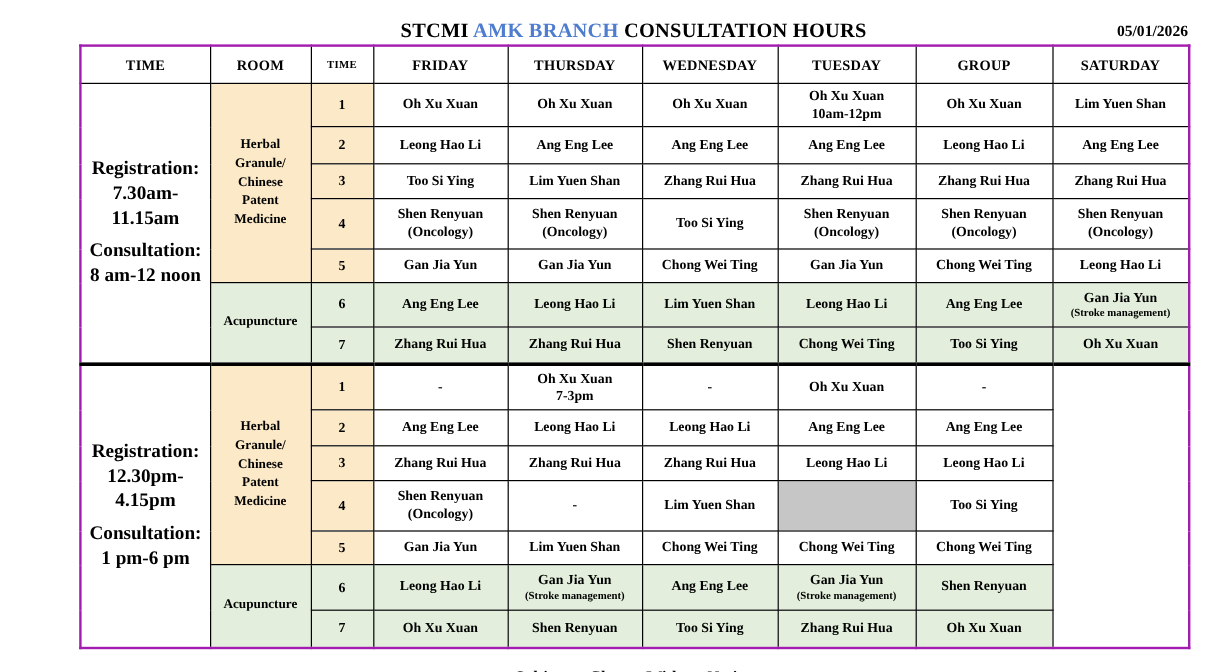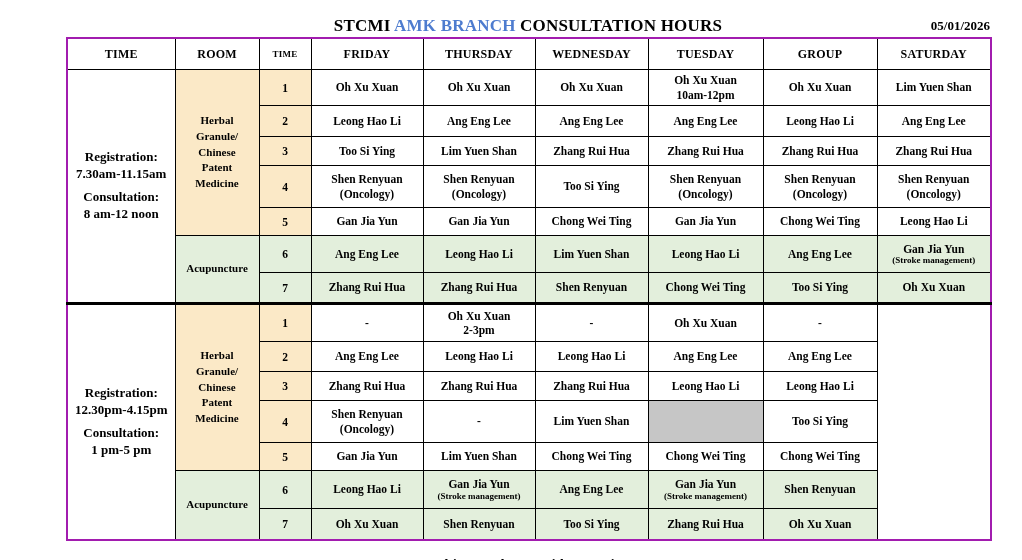--- a/index.html
+++ b/index.html
@@ -14,21 +14,21 @@
   .title{text-align:center;font-size:17px;line-height:22px;white-space:pre;letter-spacing:0.2px;}
   .title .branch{color:#4E7CCF;}
   .date{position:absolute;right:0;top:0;font-size:13px;line-height:22px;}
   table{
     border-collapse:collapse;table-layout:fixed;
     width:924px;margin-left:66px;border:2px solid #a21caf;
   }
   th,td{border:1px solid #000;text-align:center;vertical-align:middle;padding:0 2px;overflow:hidden;}
   th{font-size:12px;height:30px;background:#fff;letter-spacing:0.2px;}
   th.room-h{font-size:9px;}
-  td.time{font-size:13px;line-height:1.3;}
+  td.time{font-size:16px;line-height:1.3;}
   td.time .tb{margin:6px 0;}
   td.group{font-size:11px;line-height:1.45;padding:0 9px;}
   td.room{font-size:11.5px;}
   .herbal{background:#FBE9C7;}
   .acu{background:#E3EFDC;}
   td.day{font-size:11.5px;line-height:1.25;background:#fff;}
   td.day.acu{background:#E3EFDC;}
   td.day .subsm{font-size:9px;line-height:1.1;}
   td.gray{background:#C6C6C6;}
   td.sat-empty{background:#fff;}
@@ -239,31 +239,31 @@
     </tr>
 
     <tr class="sep" style="height:38px">
       <td class="time" rowspan="7">
         <div class="tb">
               <div>Registration:</div>
               <div>12.30pm-4.15pm</div>
             </div>
         <div class="tb">
               <div>Consultation:</div>
-              <div>1 pm-5 pm</div>
+              <div>1 pm-6 pm</div>
             </div>
       </td>
       <td class="group herbal" rowspan="5">Herbal Granule/ Chinese Patent Medicine</td>
       <td class="room herbal">1</td>
       <td class="day">
             <div class="main">-</div>
           </td>
       <td class="day">
             <div class="main">Oh Xu Xuan</div>
-            <div class="sub">2-3pm</div>
+            <div class="sub">7-3pm</div>
           </td>
       <td class="day">
             <div class="main">-</div>
           </td>
       <td class="day">
             <div class="main">Oh Xu Xuan</div>
           </td>
       <td class="day">
             <div class="main">-</div>
           </td>

